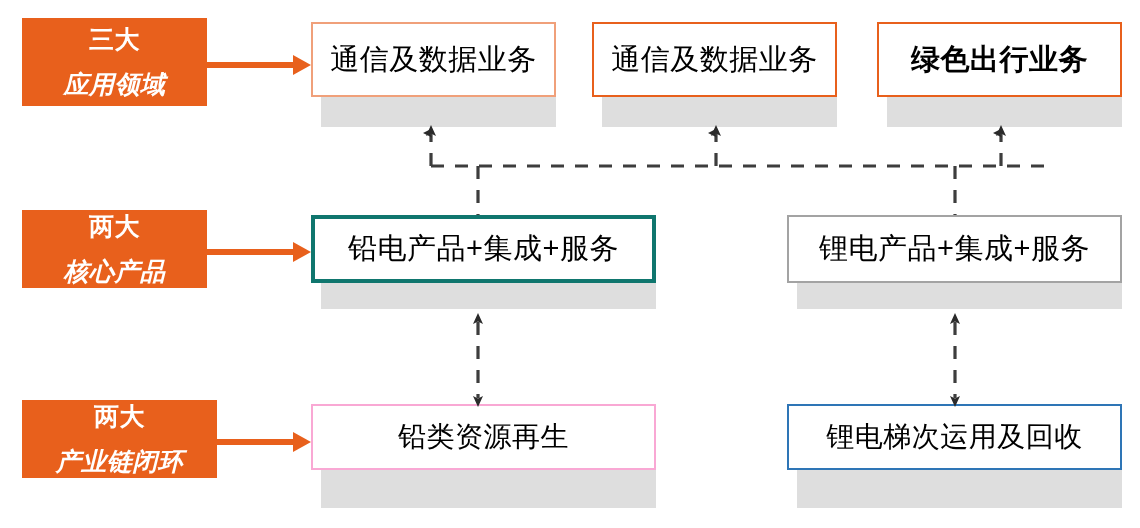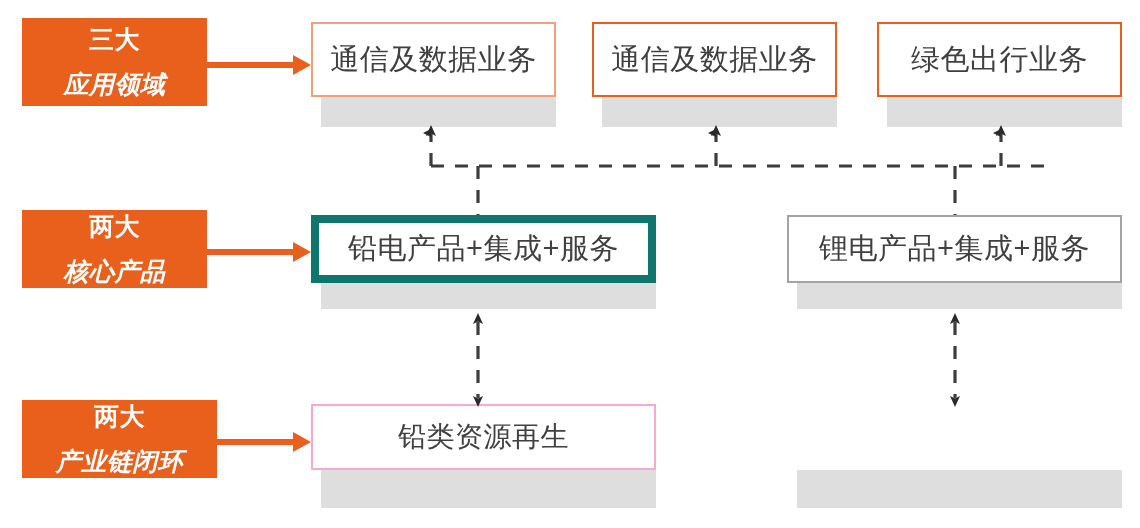--- a/index.html
+++ b/index.html
@@ -49,21 +49,21 @@
   }
 
   
   .node{
     position:absolute;
     background:#ffffff;
     box-sizing:border-box;
     display:flex;
     align-items:center;
     justify-content:center;
-    color:#404040;
+    color:#000000;
     font-size:29px;
     letter-spacing:0.5px;
     white-space:nowrap;
   }
   .node.small{font-size:28px;}
   .shadow-bar{
     position:absolute;
     background:#DEDEDE;
   }
 
@@ -105,40 +105,43 @@
   <div class="node" id="app-0" style="left:311px;top:22px;width:245px;height:75px;border:2px solid #F0A07A;">
     <span>通信及数据业务</span>
   </div>
 
   <div class="shadow-bar" style="left:602px;top:97px;width:235px;height:30px;"></div>
   <div class="node" id="app-1" style="left:592px;top:22px;width:245px;height:75px;border:2px solid #E8601C;">
     <span>通信及数据业务</span>
   </div>
 
   <div class="shadow-bar" style="left:887px;top:97px;width:235px;height:30px;"></div>
-  <div class="node" id="app-2" style="left:877px;top:22px;width:245px;height:75px;border:2px solid #E8601C;">
+  <div class="node" id="app-2" style="left:877px;top:22px;width:245px;height:75px;border:2px solid #E8601C;font-weight:bold;">
     <span>绿色出行业务</span>
   </div>
 
   <div class="shadow-bar" style="left:321px;top:283px;width:335px;height:26px;"></div>
-  <div class="node" id="prod-0" style="left:311px;top:215px;width:345px;height:68px;border:8px solid #0f766e;">
+  <div class="node" id="prod-0" style="left:311px;top:215px;width:345px;height:68px;border:4px solid #0f766e;">
     <span>铅电产品+集成+服务</span>
   </div>
 
   <div class="shadow-bar" style="left:797px;top:283px;width:325px;height:26px;"></div>
   <div class="node" id="prod-1" style="left:787px;top:215px;width:335px;height:68px;border:2px solid #a3a3a3;">
     <span>锂电产品+集成+服务</span>
   </div>
 
   <div class="shadow-bar" style="left:321px;top:470px;width:335px;height:38px;"></div>
   <div class="node small" id="loop-0" style="left:311px;top:404px;width:345px;height:66px;border:2px solid #f9a8d4;">
     <span>铅类资源再生</span>
   </div>
 
   <div class="shadow-bar" style="left:797px;top:470px;width:325px;height:38px;"></div>
+  <div class="node small" id="loop-1" style="left:787px;top:404px;width:335px;height:66px;border:2px solid #2E75B6;">
+    <span>锂电梯次运用及回收</span>
+  </div>
 
   <svg id="wires" viewBox="0 0 1140 528">
     <defs>
       <marker id="arrUp" markerWidth="9" markerHeight="9" refX="4.5" refY="8" orient="auto-start-reverse" markerUnits="userSpaceOnUse">
         <path d="M4.5,0 L9,9 L4.5,6.6 L0,9 Z" fill="#2b2b2b"></path>
       </marker>
       <marker id="arrDn" markerWidth="9" markerHeight="9" refX="4.5" refY="8" orient="auto" markerUnits="userSpaceOnUse">
         <path d="M4.5,0 L9,9 L4.5,6.6 L0,9 Z" fill="#2b2b2b"></path>
       </marker>
     </defs>

